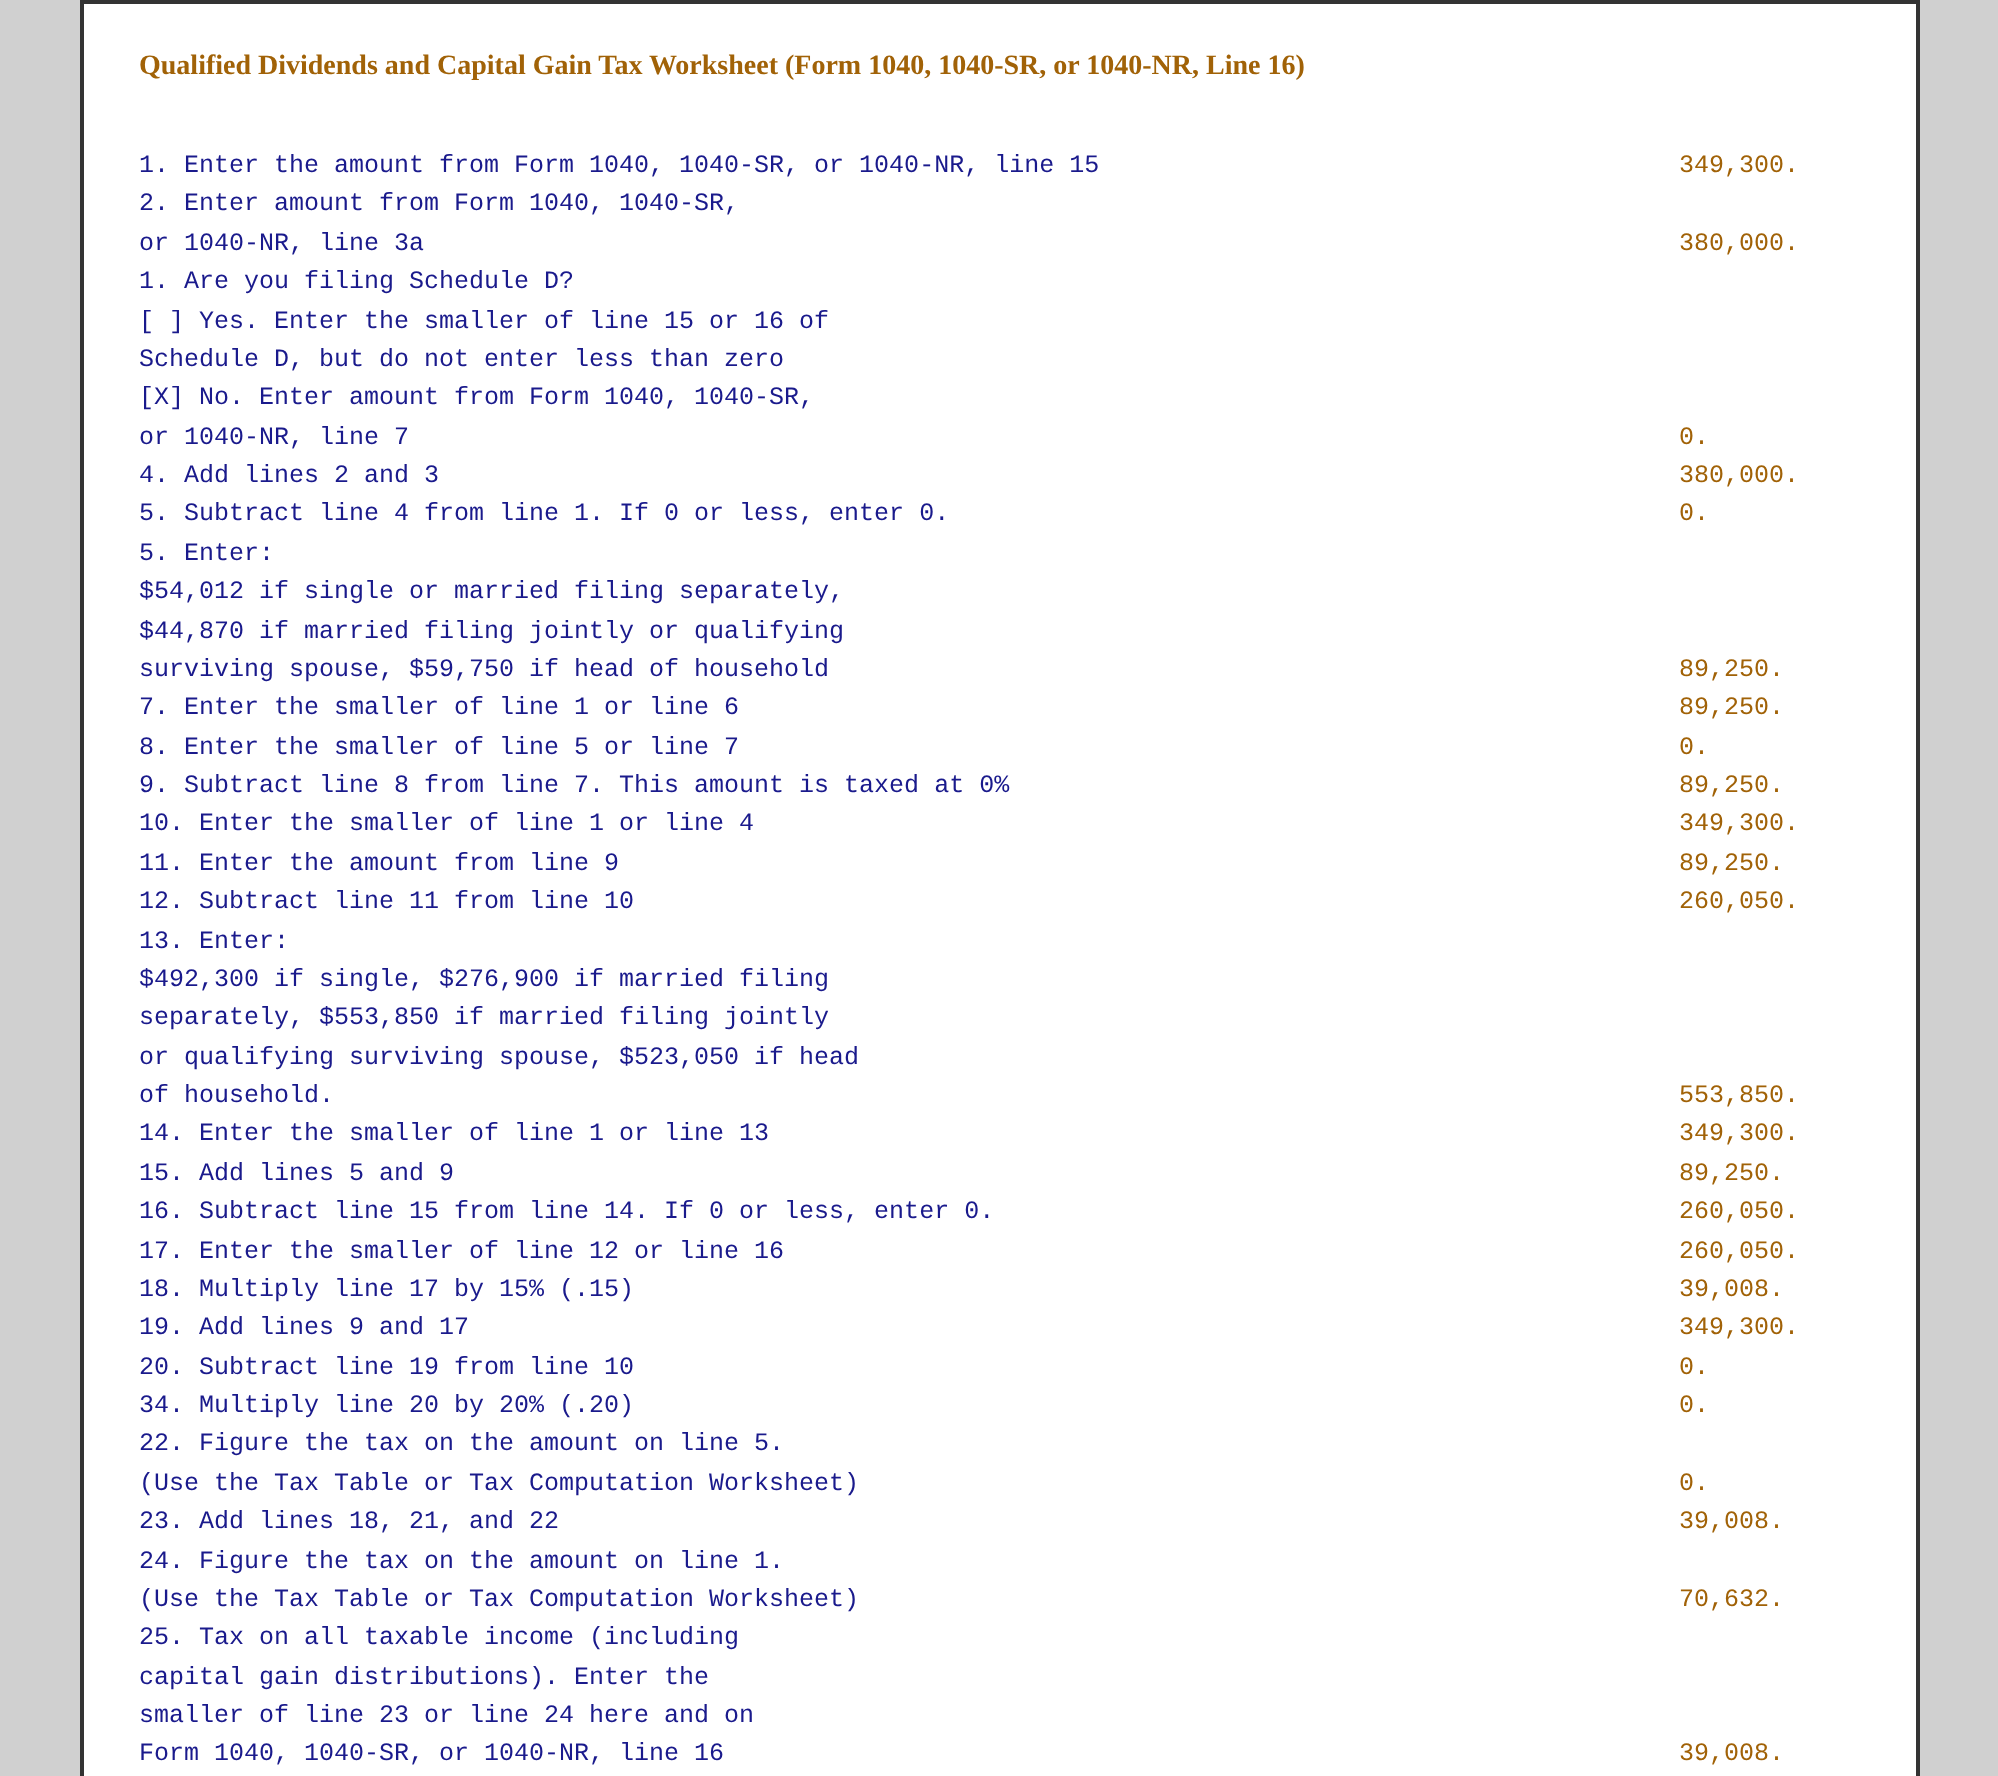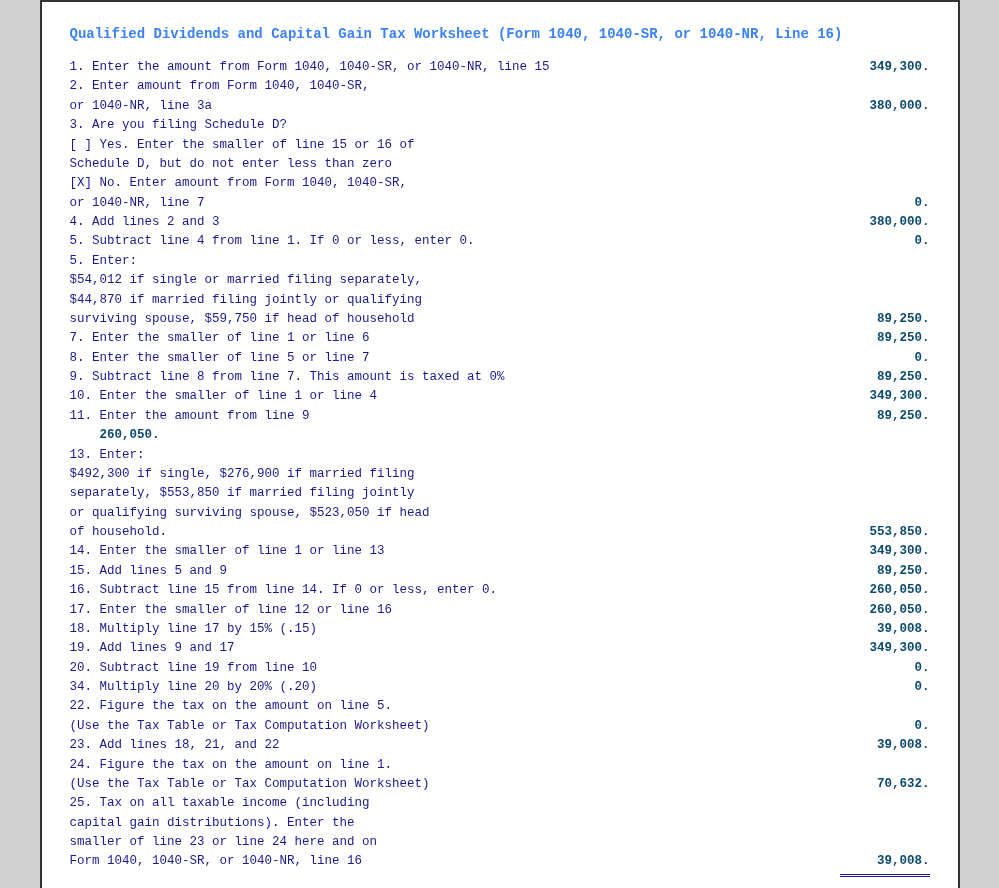--- a/index.html
+++ b/index.html
@@ -20,25 +20,25 @@
 
     .worksheet-container {
       background-color: #ffffff;
       border: 2px solid #333333;
       width: 920px;
       padding: 24px 28px;
       position: relative;
     }
 
     .worksheet-title {
-      font-family: Liberation Mono, monospace;
+      font-family: Liberation Serif, serif;
       font-size: 14px;
       font-weight: bold;
-      color: #3b82f6;
-      margin-bottom: 16px;
+      color: #a16207;
+      margin-bottom: 32px;
     }
 
     .worksheet-body {
       font-family: 'Courier New', Courier, monospace;
       font-size: 12.5px;
       color: #1a1a8c;
       line-height: 1.55;
     }
 
     .line-row {
@@ -47,24 +47,24 @@
       align-items: flex-start;
     }
 
     .line-text {
       flex: 1;
       color: #1a1a8c;
     }
 
     .line-value {
       min-width: 90px;
-      text-align: right;
-      color: #0c4a6e;
+      text-align: left;
+      color: #a16207;
       white-space: nowrap;
-      font-weight: bold;
+      font-weight: normal;
     }
 
     .line-value.underline-double {
       border-bottom: 3px double #1a1a8c;
       padding-bottom: 2px;
     }
   </style>
 </head>
 <body>
 
@@ -74,21 +74,21 @@
 
   <div class="line-row">
         <span class="line-text">1.  Enter the amount from Form 1040, 1040-SR, or 1040-NR, line 15</span>
         <span class="line-value">349,300.</span>
       </div>
       <div class="line-text">2.  Enter amount from Form 1040, 1040-SR,</div>
       <div class="line-row">
         <span class="line-text">or 1040-NR, line 3a</span>
         <span class="line-value">380,000.</span>
       </div>
-      <div class="line-text">3.  Are you filing Schedule D?</div>
+      <div class="line-text">1.  Are you filing Schedule D?</div>
       <div class="line-text">[ ] Yes.  Enter the smaller of line 15 or 16 of</div>
       <div class="line-text">Schedule D, but do not enter less than zero</div>
       <div class="line-text">[X] No.  Enter amount from Form 1040, 1040-SR,</div>
       <div class="line-row">
         <span class="line-text">or 1040-NR, line 7</span>
         <span class="line-value">0.</span>
       </div>
       <div class="line-row">
         <span class="line-text">4.  Add lines 2 and 3</span>
         <span class="line-value">380,000.</span>
@@ -118,20 +118,21 @@
       </div>
       <div class="line-row">
         <span class="line-text">10. Enter the smaller of line 1 or line 4</span>
         <span class="line-value">349,300.</span>
       </div>
       <div class="line-row">
         <span class="line-text">11. Enter the amount from line 9</span>
         <span class="line-value">89,250.</span>
       </div>
       <div class="line-row">
+        <span class="line-text">12. Subtract line 11 from line 10</span>
         <span class="line-value">260,050.</span>
       </div>
       <div class="line-text">13. Enter:</div>
       <div class="line-text">$492,300 if single, $276,900 if married filing</div>
       <div class="line-text">separately, $553,850 if married filing jointly</div>
       <div class="line-text">or qualifying surviving spouse, $523,050 if head</div>
       <div class="line-row">
         <span class="line-text">of household.</span>
         <span class="line-value">553,850.</span>
       </div>

